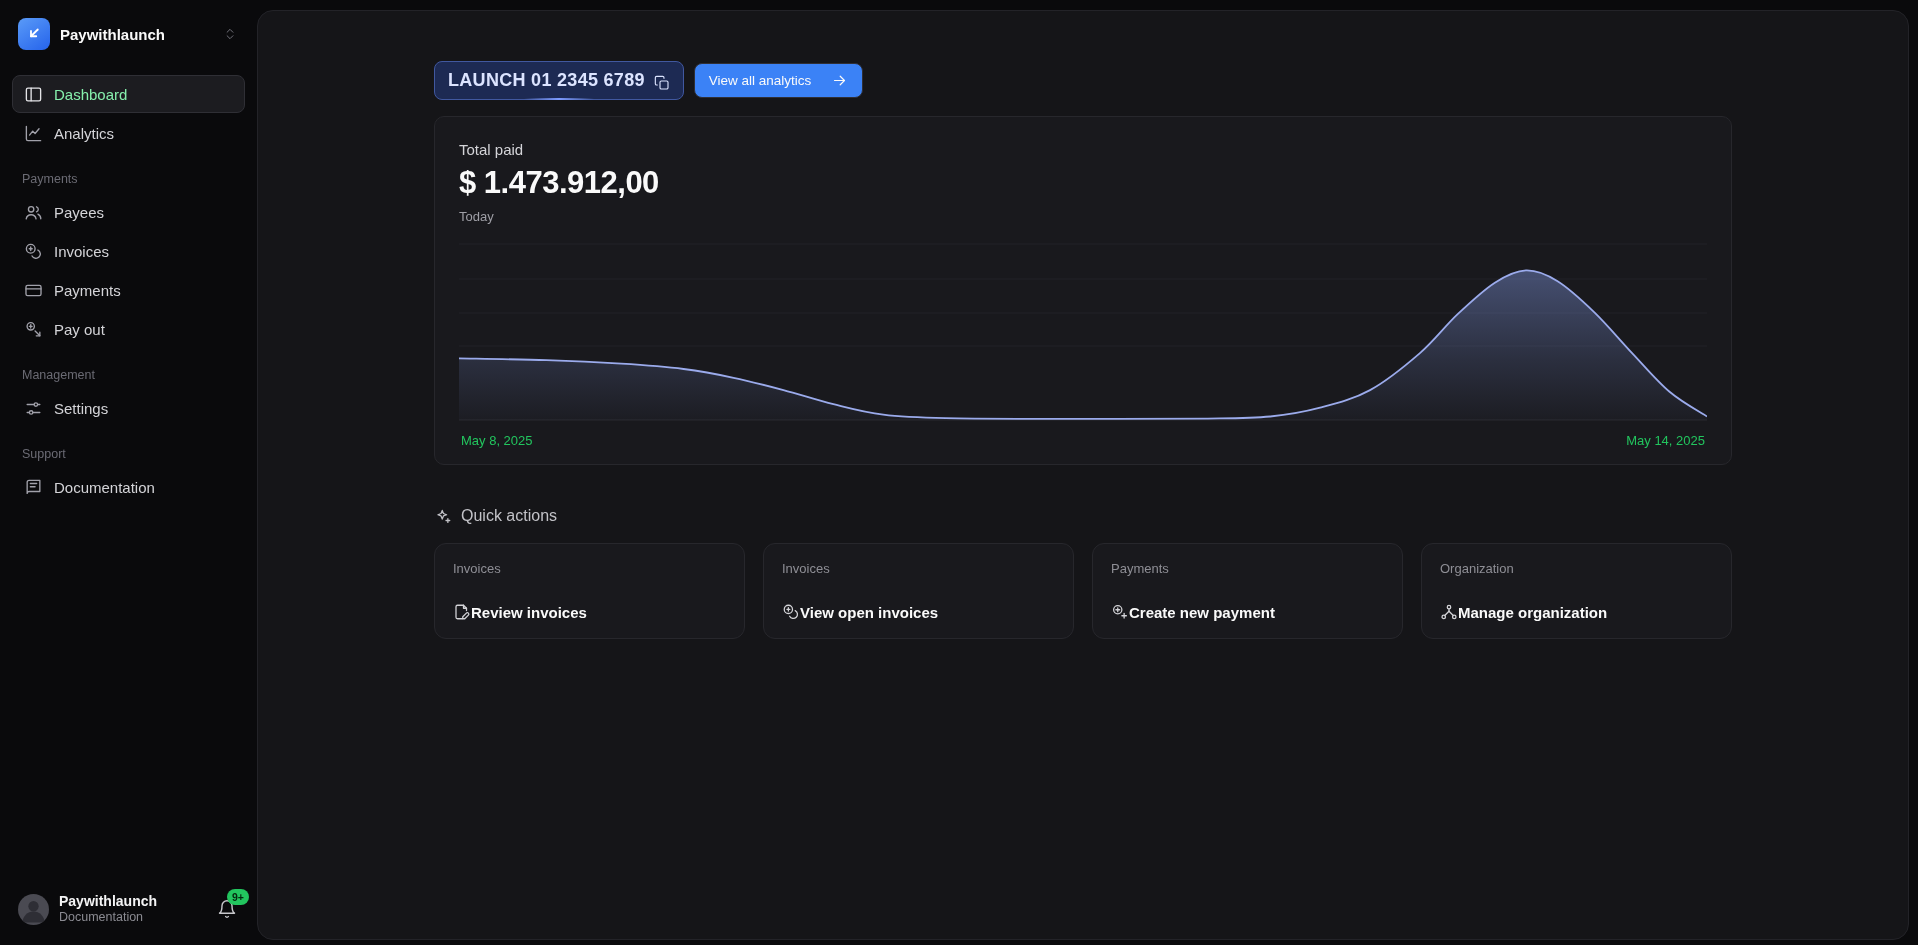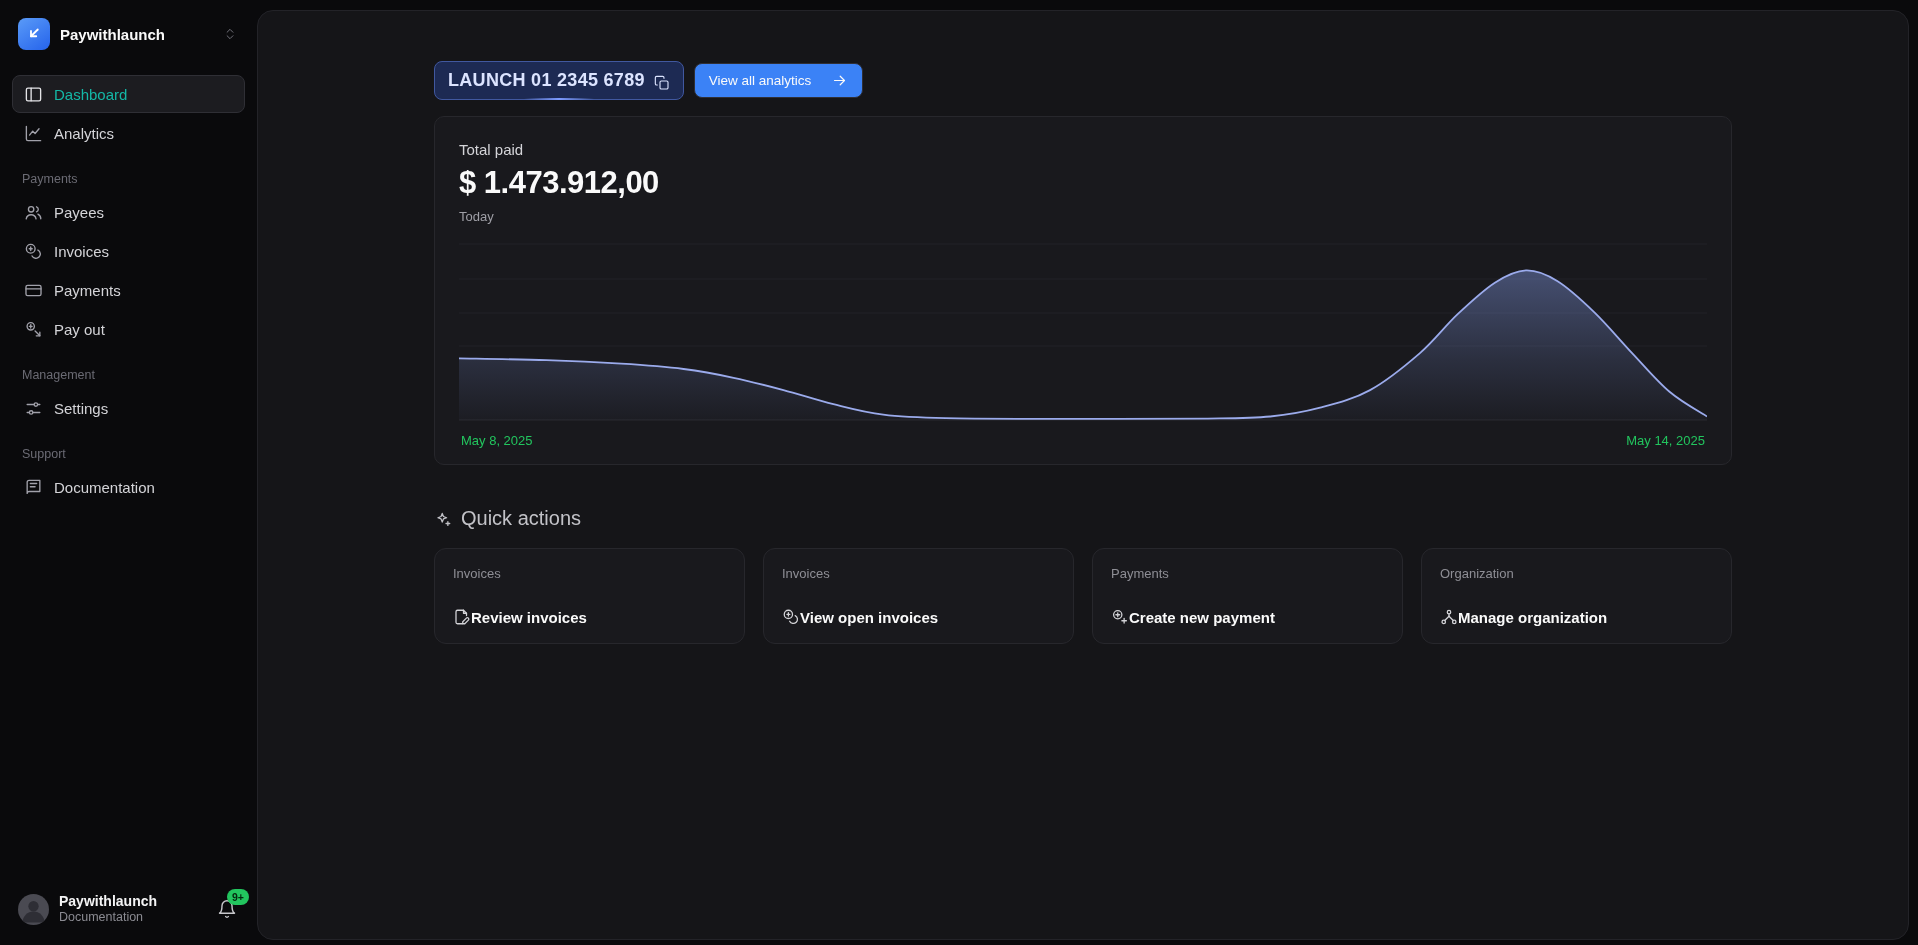--- a/index.html
+++ b/index.html
@@ -33,21 +33,21 @@
   .org-switcher { margin-left:auto; color:#71717a; cursor:pointer; background:none; border:none; padding:2px; }
 
   .nav-item {
     display:flex; align-items:center; gap:11px;
     padding:8px 10px; margin:1px 0;
     border-radius:8px; border:1px solid transparent;
     font-size:15px; color:#d4d4d8; cursor:pointer;
   }
   .nav-item .icon { color:#a1a1aa; width:20px; height:20px; }
   .nav-item .icon svg { width:19px; height:19px; }
-  .nav-item.active { background:#1c1c20; border-color:#2f2f35; color:#14b8a6; }
+  .nav-item.active { background:#1c1c20; border-color:#2f2f35; color:#86efac; }
   .nav-item.active .icon { color:#e4e4e7; }
 
   .section-title { font-size:12.5px; color:#6b6b74; margin:20px 10px 7px; }
 
   .sidebar-spacer { flex:1; }
   .user-row { display:flex; align-items:center; gap:10px; padding:4px 6px; }
   .avatar {
     width:31px; height:31px; border-radius:50%;
     background:#4a4a52; overflow:hidden; flex:none; cursor:pointer;
   }
@@ -110,21 +110,21 @@
   .chart-wrap svg { width:100%; height:186px; }
   .grid-line { stroke:#232329; stroke-width:1; }
   .grid-line.base { stroke:#2a2a31; }
   .dates-row {
     display:flex; justify-content:space-between;
     font-size:13px; color:#22c55e; margin-top:9px; padding:0 2px;
   }
 
   
   .qa-section { margin-top:42px; }
-  .qa-title-row { display:flex; align-items:center; gap:9px; color:#c2c2c7; font-size:20px; font-weight:500; }
+  .qa-title-row { display:flex; align-items:center; gap:9px; color:#c2c2c7; font-size:16px; font-weight:500; }
   .qa-title-row .icon svg { width:18px; height:18px; }
   .qa-grid { display:grid; grid-template-columns:repeat(4,1fr); gap:18px; margin-top:18px; }
   .qa-card {
     background:#19191d; border:1px solid #27272c; border-radius:12px;
     height:96px; padding:17px 18px;
     display:flex; flex-direction:column; justify-content:space-between;
     cursor:pointer;
   }
   .qa-category { font-size:13px; color:#8e8e95; }
   .qa-action { display:flex; align-items:center; font-size:15px; font-weight:700; color:#fafafa; }

